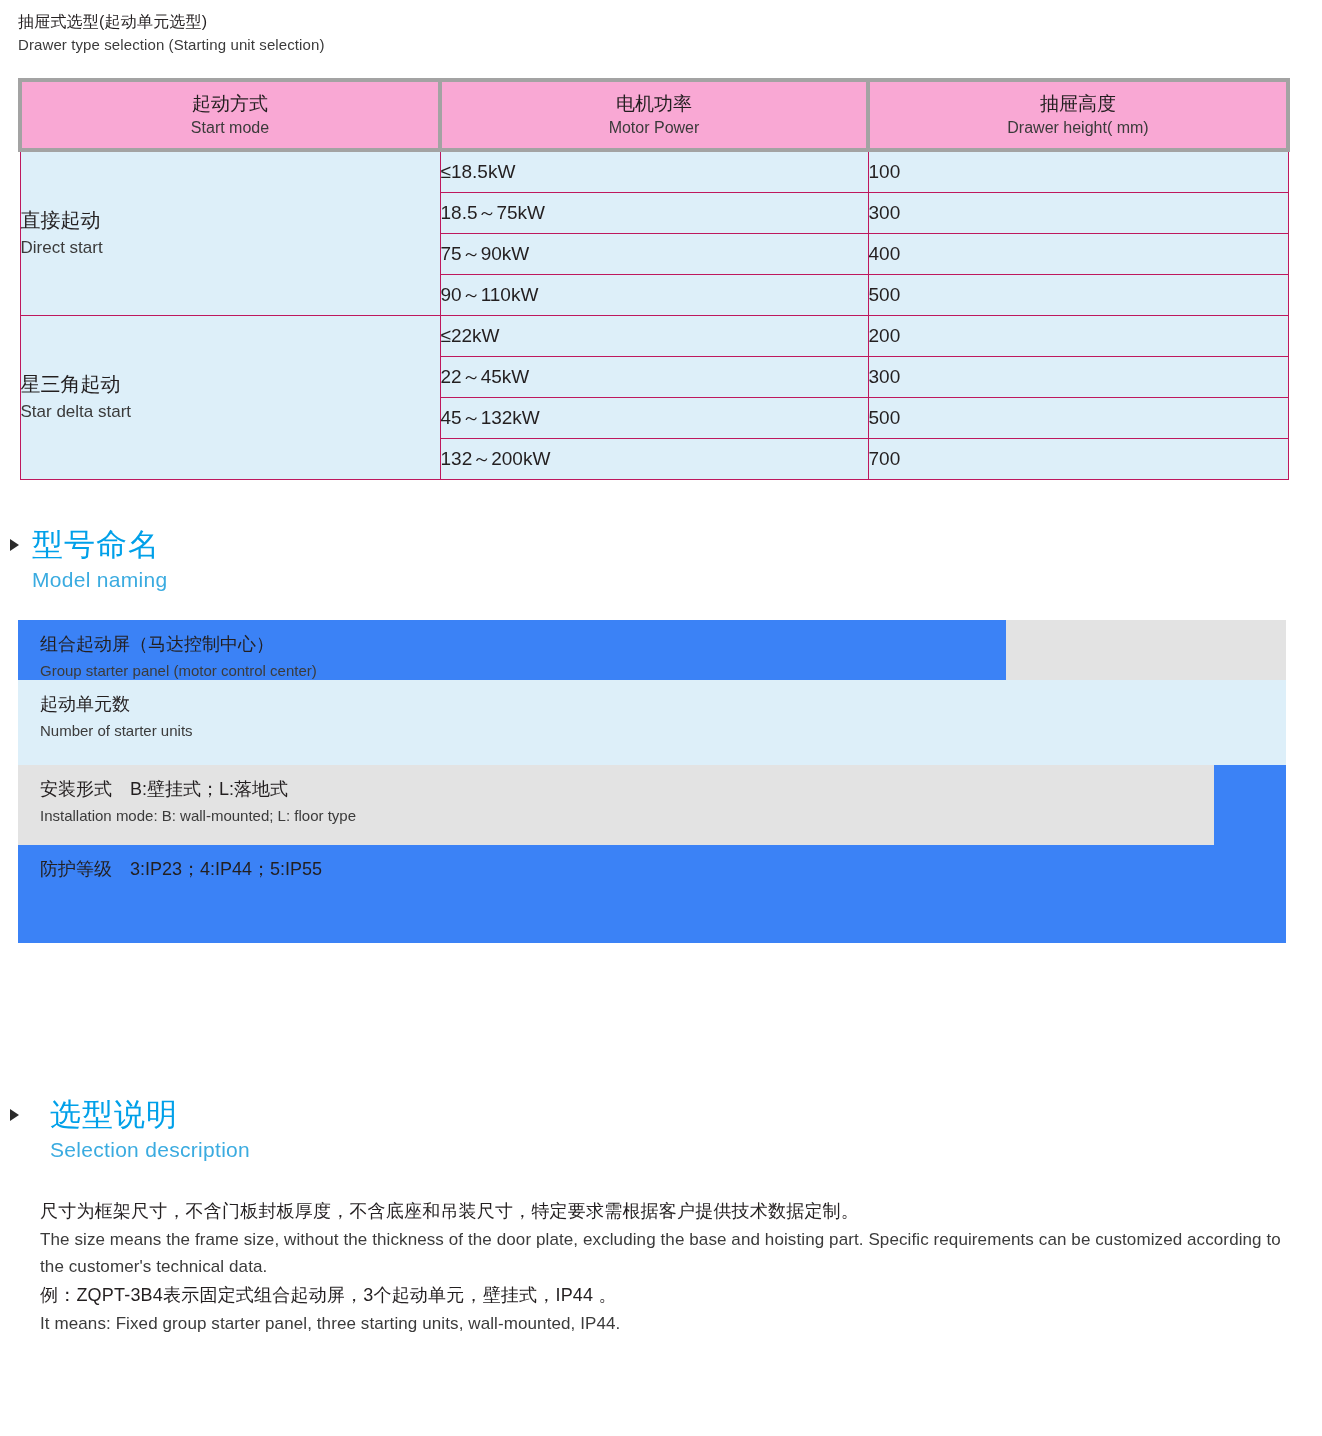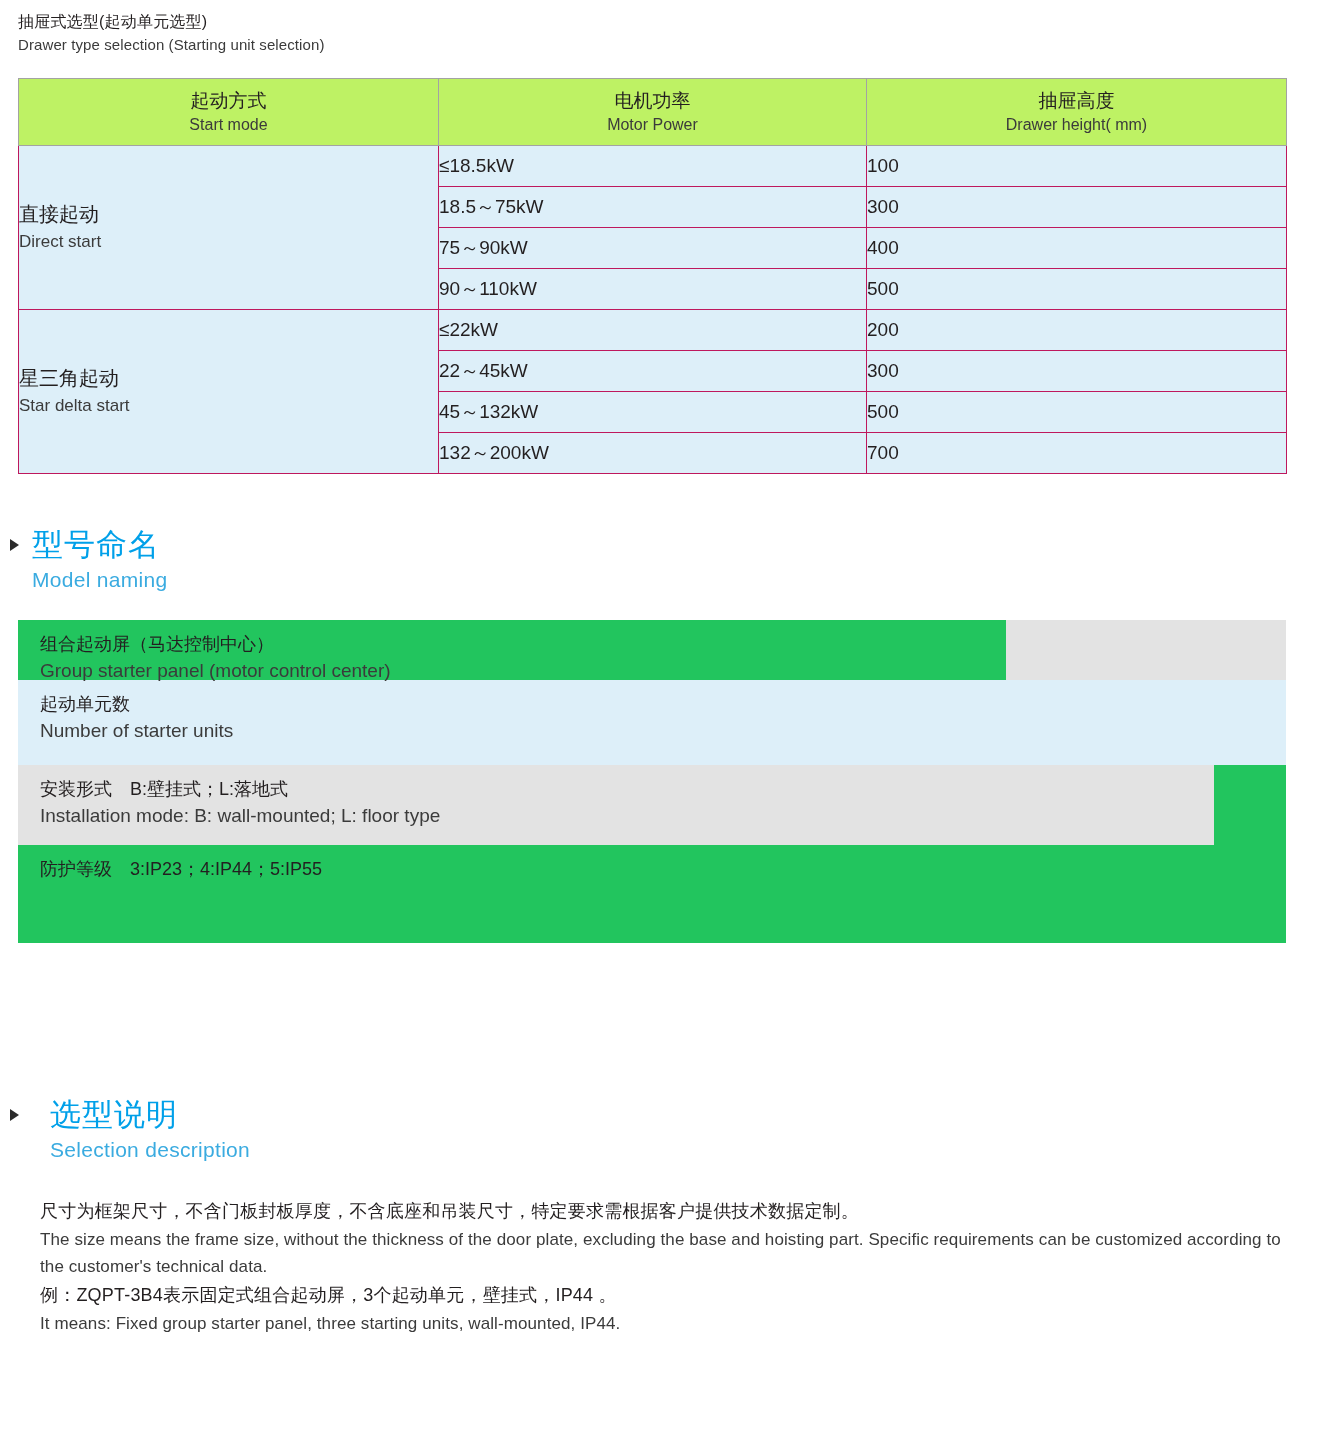--- a/index.html
+++ b/index.html
@@ -43,22 +43,22 @@
     top: 78px;
     width: 1268px;
     border-collapse: collapse;
     table-layout: fixed;
   }
   .spec-table col.c1 { width: 420px; }
   .spec-table col.c2 { width: 428px; }
   .spec-table col.c3 { width: 420px; }
 
   .spec-table th {
-    background: #bef264;
-    border: 1px solid #a3a3a3;
+    background: #f9a8d4;
+    border: 4px solid #a3a3a3;
     height: 58px;
     font-weight: normal;
     text-align: center;
     padding: 4px 0;
   }
   .spec-table th .cn {
     display: block;
     font-size: 19px;
     color: #231f20;
     line-height: 26px;
@@ -128,37 +128,37 @@
   #selection-head { top: 1095px; }
   #selection-head .title-cn { margin-left: 40px; }
   #selection-head .title-en { margin-left: 40px; }
 
   
   .naming {
     position: absolute;
     left: 18px;
     top: 620px;
     width: 1268px;
-    background: #22c55e;
+    background: #3b82f6;
     padding-bottom: 16px;
   }
   .naming-row {
     position: relative;
     box-sizing: border-box;
   }
   .naming-row .txt {
     padding: 10px 0 10px 22px;
   }
   .naming-row .cn {
     font-size: 18px;
     color: #231f20;
     line-height: 28px;
   }
   .naming-row .en {
-    font-size: 19px;
+    font-size: 15px;
     color: #3b3b3b;
     line-height: 26px;
   }
 
   
   .band {
     position: absolute;
     top: 0;
     bottom: 0;
     background: #e3e3e3;

